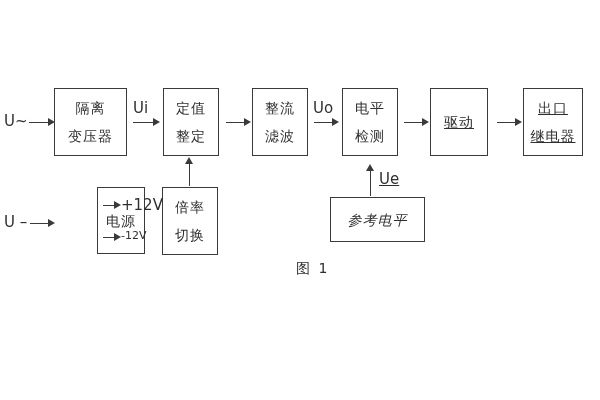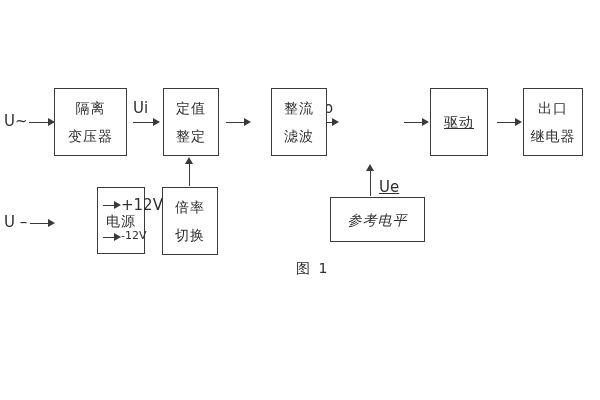--- a/index.html
+++ b/index.html
@@ -63,34 +63,34 @@
     position:absolute;
     top:-6px;left:-4px;
     border-bottom:7px solid var(--line);
     border-left:4px solid transparent;
     border-right:4px solid transparent;
   }
 
   
   #box-isolation      {left:54px;  top:88px;  width:73px; height:68px;}
   #box-setting        {left:163px; top:88px;  width:56px; height:68px;}
-  #box-rectify        {left:252px; top:88px;  width:56px; height:68px;margin-left:19px;}
+  #box-rectify        {left:252px; top:88px;  width:56px; height:68px;}
   #box-level          {left:342px; top:88px;  width:56px; height:68px;}
   #box-drive          {left:430px; top:88px;  width:58px; height:68px;text-decoration:underline;}
-  #box-relay          {left:523px; top:88px;  width:60px; height:68px;}
+  #box-relay          {left:523px; top:88px;  width:60px; height:68px;text-decoration:underline;}
   
   #box-power          {left:55px;  top:187px; width:48px; height:67px;margin-left:42px;}
   #box-ratio          {left:162px; top:187px; width:56px; height:68px;}
   #box-reference      {left:330px; top:197px; width:95px; height:45px; gap:0;font-style:italic;}
 
   
   #lbl-u-ac   {left:4px;   top:114px;}
   #lbl-ui     {left:133px; top:101px;}
   #lbl-uo     {left:313px; top:101px;}
-  #lbl-ue     {left:379px; top:180px;text-decoration:underline;}
+  #lbl-ue     {left:379px; top:172px;text-decoration:underline;}
   #lbl-u-dc   {left:4px;   top:215px;}
   #lbl-p12    {left:121px; top:198px; font-size:15px;}
   #lbl-m12    {left:121px; top:230px; font-size:11px;}
   #caption    {left:296px; top:261px; font-size:14px; letter-spacing:2px;}
 
   
   #ar-uac   {left:29px;  top:122px; width:20px;}
   #ar-ui    {left:133px; top:122px; width:21px;}
   #ar-23    {left:226px; top:122px; width:19px;}
   #ar-uo    {left:314px; top:122px; width:19px;}
@@ -124,20 +124,24 @@
     <span>变压器</span>
   </div>
   <div class="box" id="box-setting">
     <span>定值</span>
     <span>整定</span>
   </div>
   <div class="box" id="box-rectify">
     <span>整流</span>
     <span>滤波</span>
   </div>
+  <div class="box" id="box-level">
+    <span>电平</span>
+    <span>检测</span>
+  </div>
   <div class="box" id="box-drive">
     <span>驱动</span>
   </div>
   <div class="box" id="box-relay">
     <span>出口</span>
     <span>继电器</span>
   </div>
 
   <div class="ar" id="ar-udc"></div>
   <div class="box" id="box-power">

